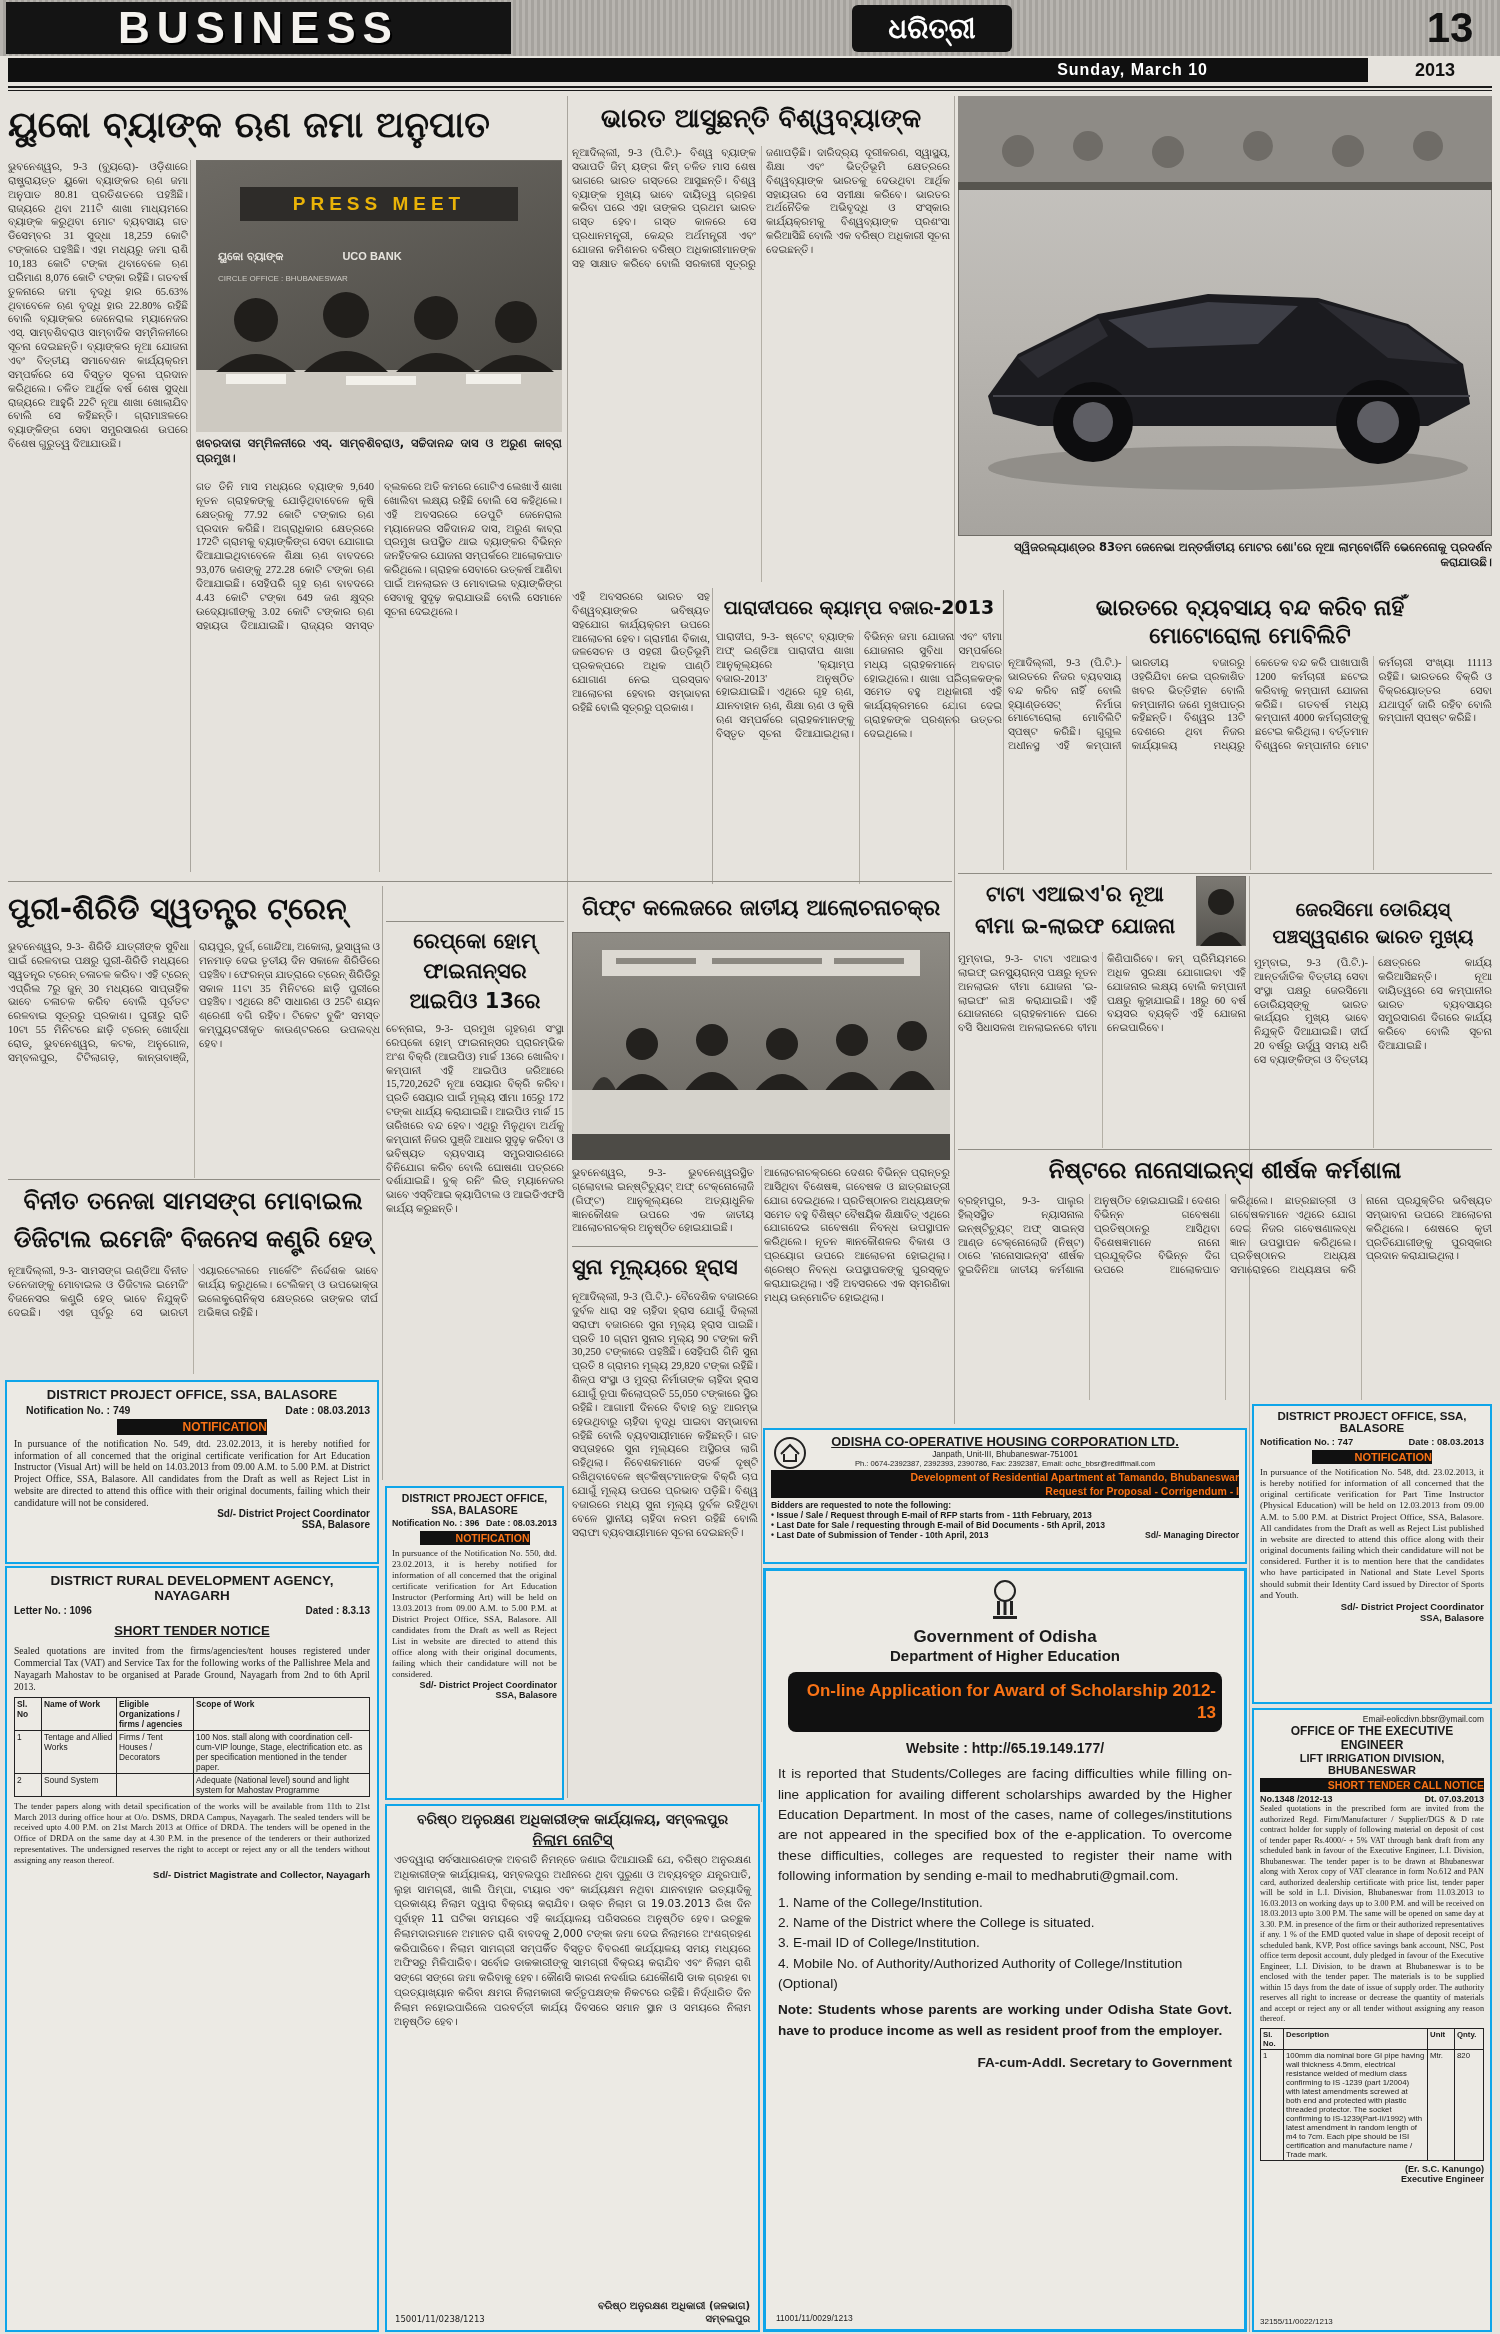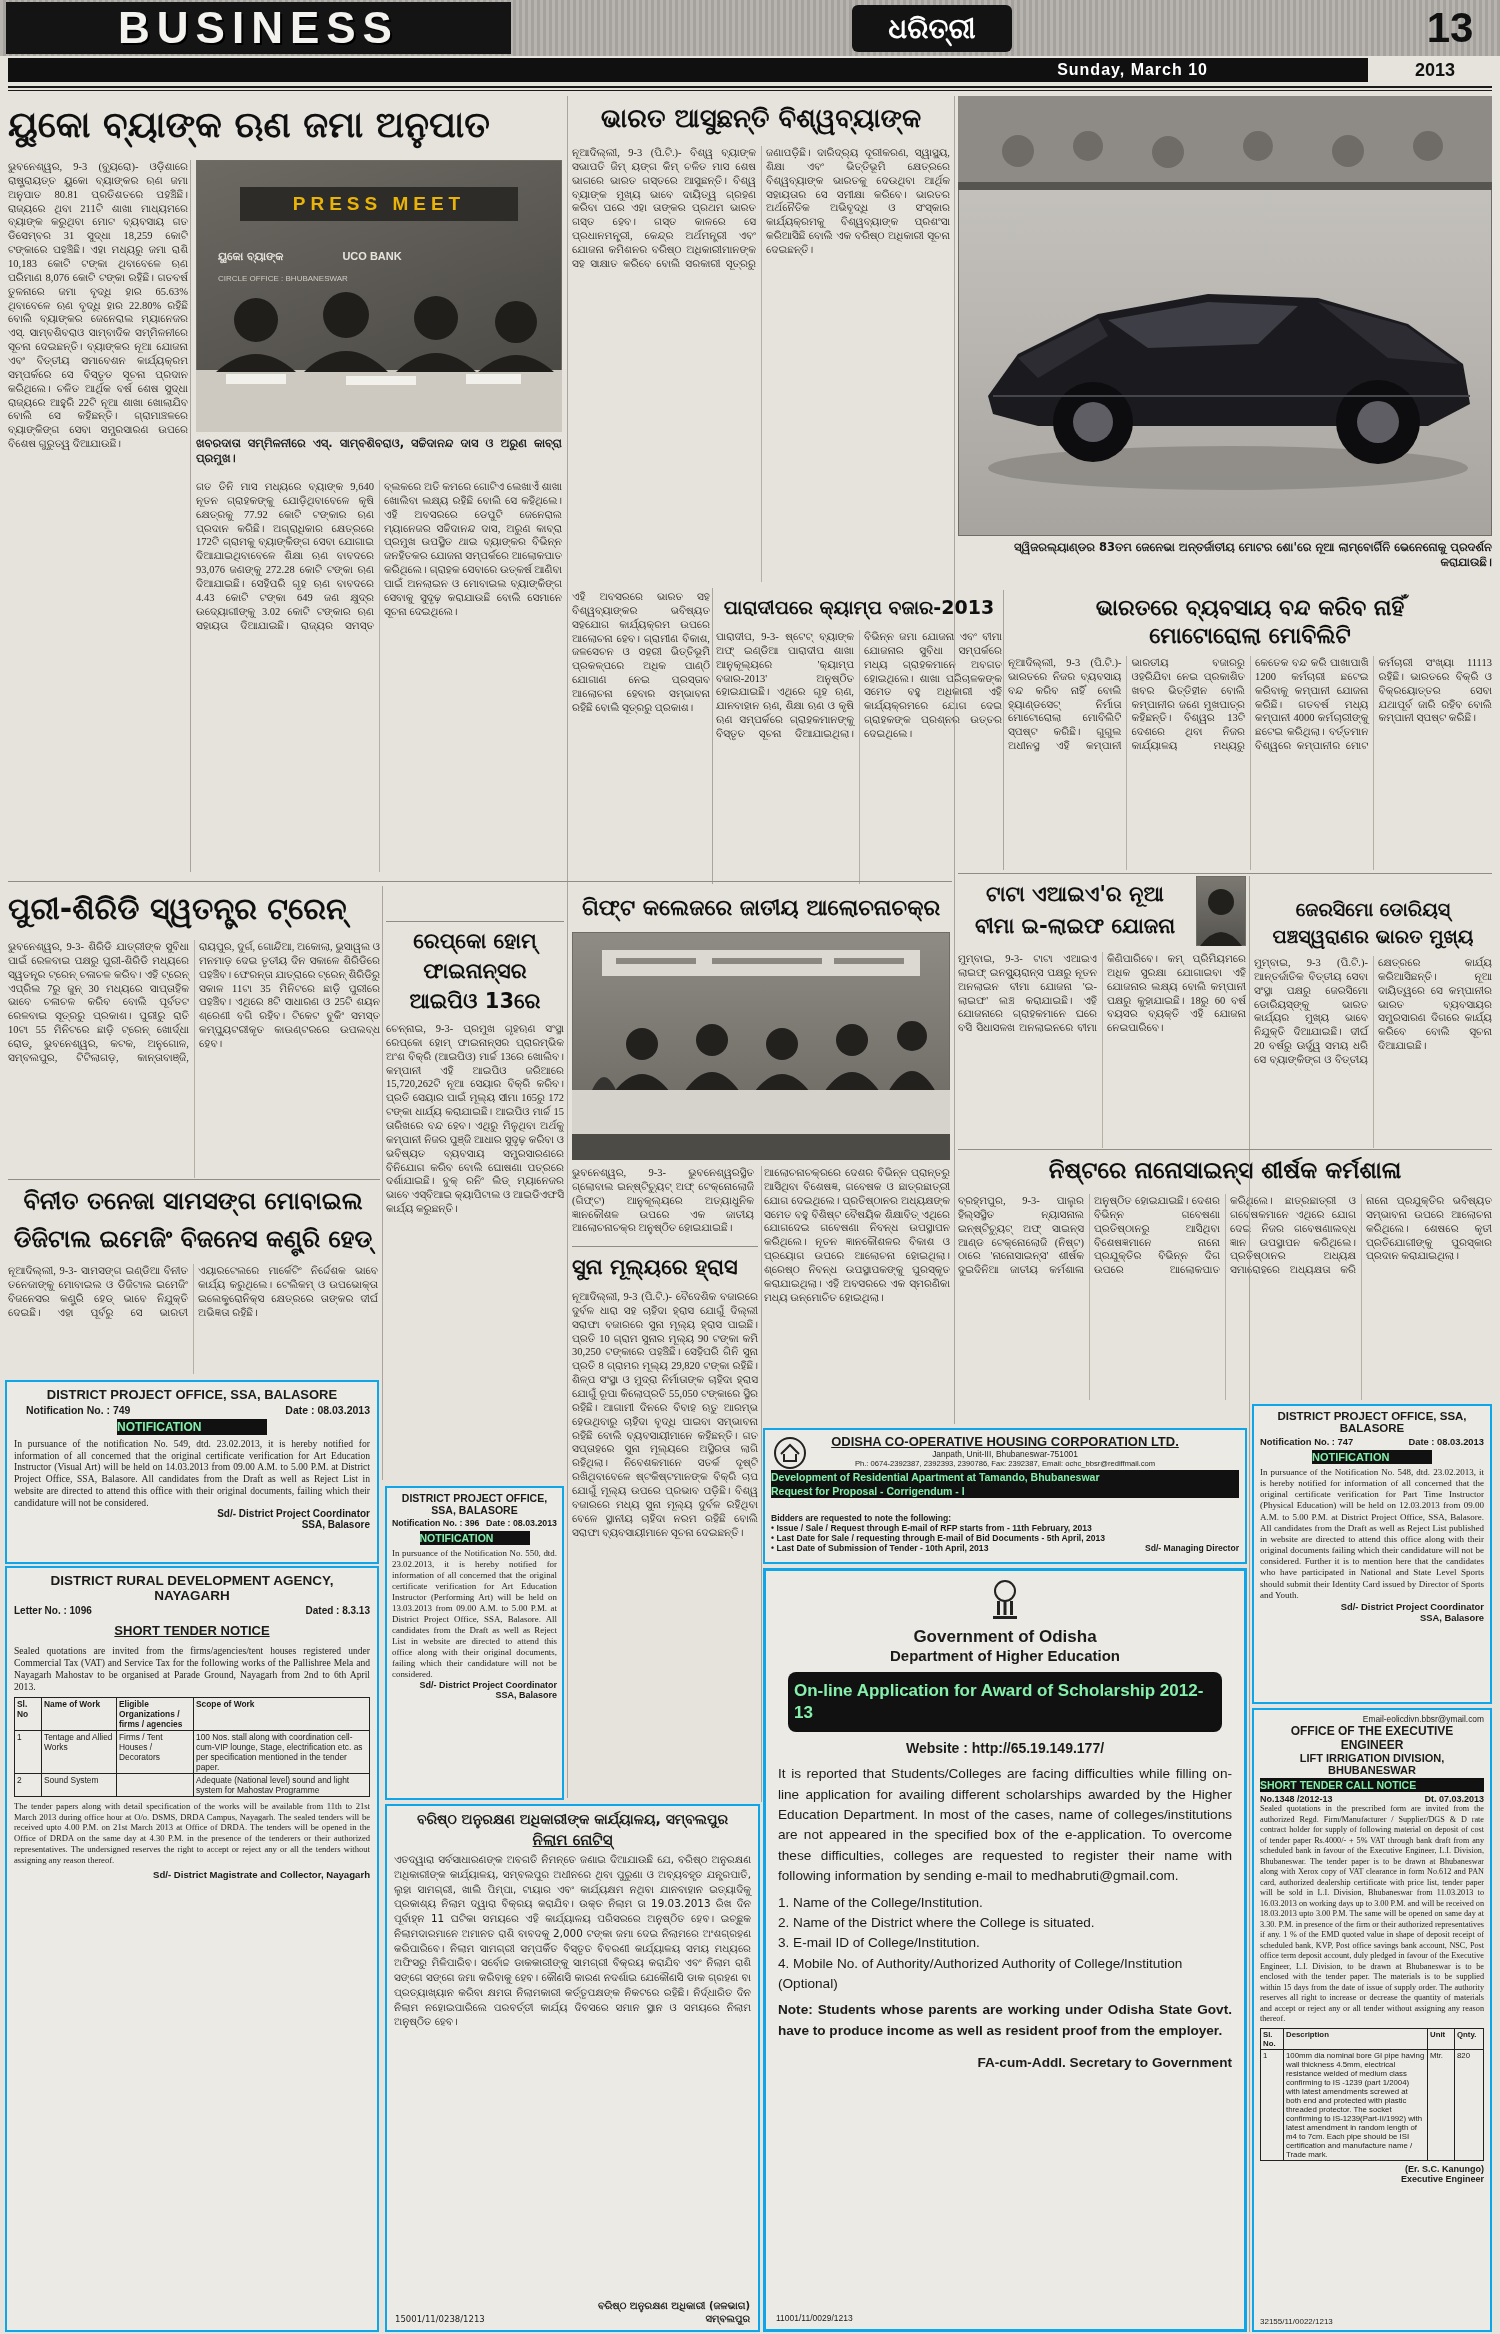--- a/index.html
+++ b/index.html
@@ -30,21 +30,21 @@
   .c2{column-count:2;column-gap:10px;column-rule:1px solid #b3afa5;}
   .c4{column-count:4;column-gap:10px;column-rule:1px solid #b3afa5;}
   .caption{position:absolute;font-family:"DejaVu Sans",sans-serif;font-weight:bold;font-size:11.5px;
     line-height:1.3;color:#191919;overflow:hidden;}
   
   .photo{position:absolute;overflow:hidden;background:#9a9791;box-shadow:0 0 0 1px #6f6c66 inset;}
   
   .nbox{position:absolute;border:2px solid #0ea5e9;background:#eceae4;box-sizing:border-box;
     padding:5px 7px;overflow:hidden;font-family:"Liberation Sans",sans-serif;}
   .nbox .ttl{font-weight:bold;text-align:center;}
-  .blackbar{background:#111;color:#86efac;font-weight:bold;text-align:left;font-family:"Liberation Sans",sans-serif;}
+  .blackbar{background:#111;color:#f97316;font-weight:bold;text-align:right;font-family:"Liberation Sans",sans-serif;}
   .jrow{display:flex;justify-content:space-between;font-weight:bold;}
   .just{text-align:justify;}
   .sign{text-align:right;font-weight:bold;}
   table.nt{border-collapse:collapse;width:100%;}
   table.nt th,table.nt td{border:1px solid #222;padding:1px 2px;vertical-align:top;text-align:left;}
 </style>
 </head>
 <body>
 
 <div class="page">
@@ -252,21 +252,21 @@
   <div class="nbox" style="left:763px;top:1428px;width:484px;height:136px;padding:4px 6px;">
     <svg width="34" height="34" viewBox="0 0 34 34" style="position:absolute;left:8px;top:6px;">
       <circle cx="17" cy="17" r="15" fill="none" stroke="#222" stroke-width="2"></circle>
       <path d="M8,18 L17,9 L26,18 M11,18 V25 H23 V18" fill="none" stroke="#222" stroke-width="2"></path>
     </svg>
     <div class="ttl" style="font-size:13px;text-decoration:underline;">ODISHA CO-OPERATIVE HOUSING CORPORATION LTD.</div>
     <div style="text-align:center;font-size:8.4px;">Janpath, Unit-III, Bhubaneswar-751001</div>
     <div style="text-align:center;font-size:7.6px;">Ph.: 0674-2392387, 2392393, 2390786, Fax: 2392387, Email: ochc_bbsr@rediffmail.com</div>
     <div class="blackbar" style="font-size:10.5px;margin-top:2px;padding:1px 0;">Development of Residential Apartment at Tamando, Bhubaneswar</div>
     <div class="blackbar" style="font-size:10.5px;padding:1px 0;">Request for Proposal - Corrigendum - I</div>
-    <div style="font-size:8.6px;font-weight:bold;margin-top:15px;">Bidders are requested to note the following:</div>
+    <div style="font-size:8.6px;font-weight:bold;margin-top:2px;">Bidders are requested to note the following:</div>
     <div style="font-size:8.6px;font-weight:bold;">• <span>Issue / Sale / Request through E-mail of RFP starts from - 11th February, 2013</span></div>
     <div style="font-size:8.6px;font-weight:bold;">• <span>Last Date for Sale / requesting through E-mail of Bid Documents - 5th April, 2013</span></div>
     <div style="font-size:8.6px;font-weight:bold;display:flex;justify-content:space-between;">
       <span>• <span>Last Date of Submission of Tender - 10th April, 2013</span></span>
       <span>Sd/- Managing Director</span>
     </div>
   </div>
 
   <div class="nbox" style="left:763px;top:1568px;width:484px;height:764px;border-width:3px;padding:8px 12px;">
     <svg width="40" height="46" viewBox="0 0 40 46" style="display:block;margin:0 auto;">

